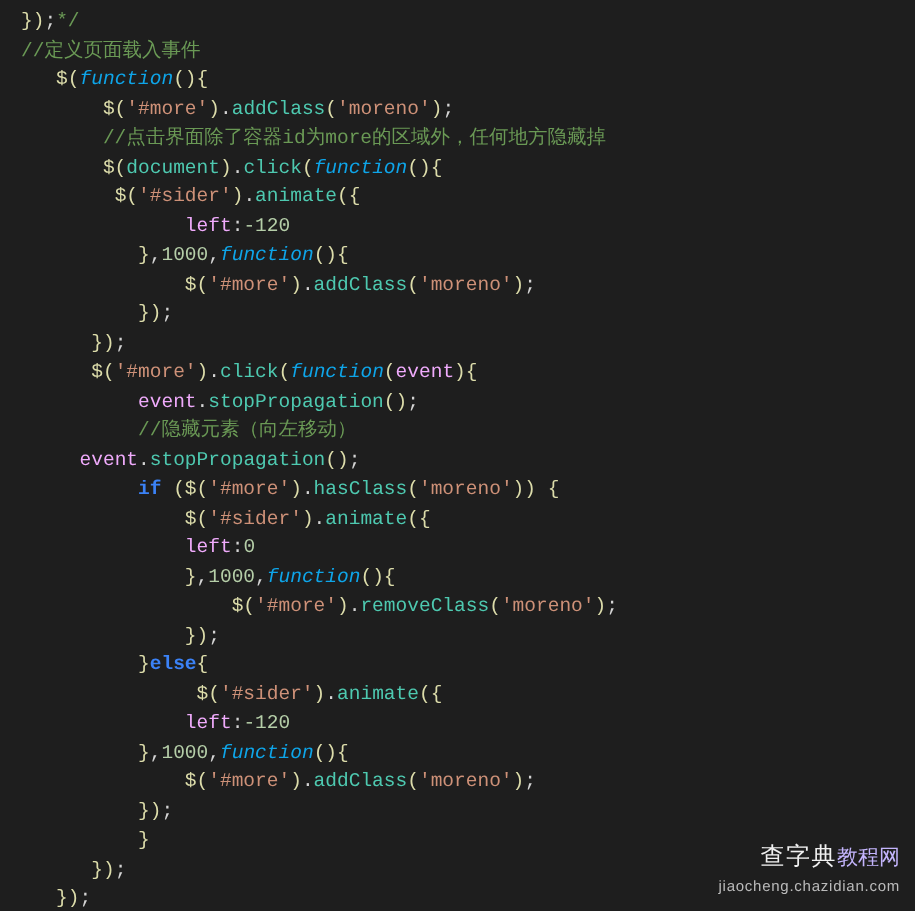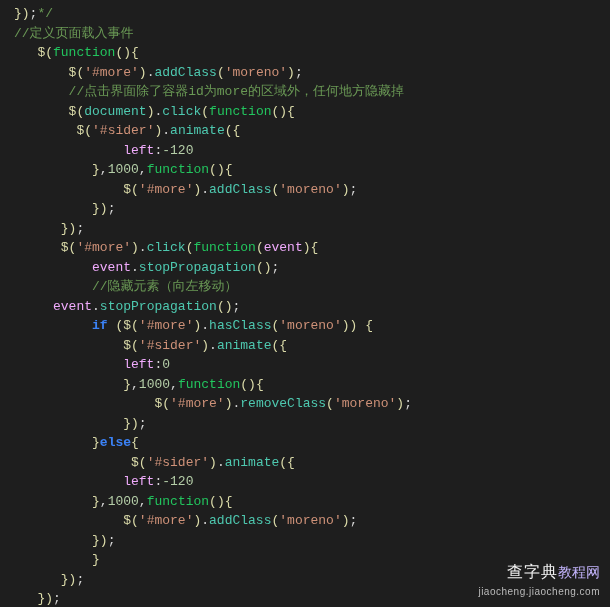--- a/index.html
+++ b/index.html
@@ -14,21 +14,21 @@
   overflow: hidden;
   position: relative;
 }
 .editor {
   padding: 4px 0 4px 14px;
   white-space: pre;
 }
 .line { display: block; min-height: 1.5em; }
 .c-comment { color: #6a9955; }
 .c-yellow { color: #dcdcaa; }
-.c-blue { color: #22c55e; }
+.c-blue { color: #0ea5e9; font-style: italic; }
 .c-teal { color: #4ec9b0; }
 .c-orange { color: #ce9178; }
 .c-num { color: #b5cea8; }
 .c-purple { color: #3b82f6; font-weight: bold; }
 .c-white { color: #d4d4d4; }
 .c-ltblue { color: #f0abfc; }
 .watermark {
   position: absolute;
   right: 10px;
   bottom: 8px;
@@ -50,14 +50,14 @@
 </style>
 </head>
 <body>
 
 <div class="editor" id="code-container"><span class="line"><span class="c-yellow">})</span><span class="c-white">;</span><span class="c-comment">*/</span></span><span class="line"><span class="c-comment">//定义页面载入事件</span></span><span class="line"><span class="c-white">   </span><span class="c-yellow">$(</span><span class="c-blue">function</span><span class="c-yellow">(){</span></span><span class="line"><span class="c-white">       </span><span class="c-yellow">$(</span><span class="c-orange">'#more'</span><span class="c-yellow">)</span><span class="c-white">.</span><span class="c-teal">addClass</span><span class="c-yellow">(</span><span class="c-orange">'moreno'</span><span class="c-yellow">)</span><span class="c-white">;</span></span><span class="line"><span class="c-white">       </span><span class="c-comment">//点击界面除了容器id为more的区域外，任何地方隐藏掉</span></span><span class="line"><span class="c-white">       </span><span class="c-yellow">$(</span><span class="c-teal">document</span><span class="c-yellow">)</span><span class="c-white">.</span><span class="c-teal">click</span><span class="c-yellow">(</span><span class="c-blue">function</span><span class="c-yellow">(){</span></span><span class="line"><span class="c-white">        </span><span class="c-yellow">$(</span><span class="c-orange">'#sider'</span><span class="c-yellow">)</span><span class="c-white">.</span><span class="c-teal">animate</span><span class="c-yellow">({</span></span><span class="line"><span class="c-white">              </span><span class="c-ltblue">left</span><span class="c-white">:</span><span class="c-num">-120</span></span><span class="line"><span class="c-white">          </span><span class="c-yellow">}</span><span class="c-white">,</span><span class="c-num">1000</span><span class="c-white">,</span><span class="c-blue">function</span><span class="c-yellow">(){</span></span><span class="line"><span class="c-white">              </span><span class="c-yellow">$(</span><span class="c-orange">'#more'</span><span class="c-yellow">)</span><span class="c-white">.</span><span class="c-teal">addClass</span><span class="c-yellow">(</span><span class="c-orange">'moreno'</span><span class="c-yellow">)</span><span class="c-white">;</span></span><span class="line"><span class="c-white">          </span><span class="c-yellow">})</span><span class="c-white">;</span></span><span class="line"><span class="c-white">      </span><span class="c-yellow">})</span><span class="c-white">;</span></span><span class="line"><span class="c-white">      </span><span class="c-yellow">$(</span><span class="c-orange">'#more'</span><span class="c-yellow">)</span><span class="c-white">.</span><span class="c-teal">click</span><span class="c-yellow">(</span><span class="c-blue">function</span><span class="c-yellow">(</span><span class="c-ltblue">event</span><span class="c-yellow">){</span></span><span class="line"><span class="c-white">          </span><span class="c-ltblue">event</span><span class="c-white">.</span><span class="c-teal">stopPropagation</span><span class="c-yellow">()</span><span class="c-white">;</span></span><span class="line"><span class="c-white">          </span><span class="c-comment">//隐藏元素（向左移动）</span></span><span class="line"><span class="c-white">     </span><span class="c-ltblue">event</span><span class="c-white">.</span><span class="c-teal">stopPropagation</span><span class="c-yellow">()</span><span class="c-white">;</span></span><span class="line"><span class="c-white">          </span><span class="c-purple">if </span><span class="c-yellow">(</span><span class="c-yellow">$(</span><span class="c-orange">'#more'</span><span class="c-yellow">)</span><span class="c-white">.</span><span class="c-teal">hasClass</span><span class="c-yellow">(</span><span class="c-orange">'moreno'</span><span class="c-yellow">))</span><span class="c-white"> </span><span class="c-yellow">{</span></span><span class="line"><span class="c-white">              </span><span class="c-yellow">$(</span><span class="c-orange">'#sider'</span><span class="c-yellow">)</span><span class="c-white">.</span><span class="c-teal">animate</span><span class="c-yellow">({</span></span><span class="line"><span class="c-white">              </span><span class="c-ltblue">left</span><span class="c-white">:</span><span class="c-num">0</span></span><span class="line"><span class="c-white">              </span><span class="c-yellow">}</span><span class="c-white">,</span><span class="c-num">1000</span><span class="c-white">,</span><span class="c-blue">function</span><span class="c-yellow">(){</span></span><span class="line"><span class="c-white">                  </span><span class="c-yellow">$(</span><span class="c-orange">'#more'</span><span class="c-yellow">)</span><span class="c-white">.</span><span class="c-teal">removeClass</span><span class="c-yellow">(</span><span class="c-orange">'moreno'</span><span class="c-yellow">)</span><span class="c-white">;</span></span><span class="line"><span class="c-white">              </span><span class="c-yellow">})</span><span class="c-white">;</span></span><span class="line"><span class="c-white">          </span><span class="c-yellow">}</span><span class="c-purple">else</span><span class="c-yellow">{</span></span><span class="line"><span class="c-white">               </span><span class="c-yellow">$(</span><span class="c-orange">'#sider'</span><span class="c-yellow">)</span><span class="c-white">.</span><span class="c-teal">animate</span><span class="c-yellow">({</span></span><span class="line"><span class="c-white">              </span><span class="c-ltblue">left</span><span class="c-white">:</span><span class="c-num">-120</span></span><span class="line"><span class="c-white">          </span><span class="c-yellow">}</span><span class="c-white">,</span><span class="c-num">1000</span><span class="c-white">,</span><span class="c-blue">function</span><span class="c-yellow">(){</span></span><span class="line"><span class="c-white">              </span><span class="c-yellow">$(</span><span class="c-orange">'#more'</span><span class="c-yellow">)</span><span class="c-white">.</span><span class="c-teal">addClass</span><span class="c-yellow">(</span><span class="c-orange">'moreno'</span><span class="c-yellow">)</span><span class="c-white">;</span></span><span class="line"><span class="c-white">          </span><span class="c-yellow">})</span><span class="c-white">;</span></span><span class="line"><span class="c-white">          </span><span class="c-yellow">}</span></span><span class="line"><span class="c-white">      </span><span class="c-yellow">})</span><span class="c-white">;</span></span><span class="line"><span class="c-white">   </span><span class="c-yellow">})</span><span class="c-white">;</span></span></div>
 
 <div class="watermark">
   <div>
     <span class="wm-main">查字典</span><span class="wm-suffix">教程网</span>
   </div>
-  <div class="wm-sub">jiaocheng.jiaocheng.com</div>
+  <div class="wm-sub">jiaocheng.chazidian.com</div>
 </div>
 
 </body></html>

